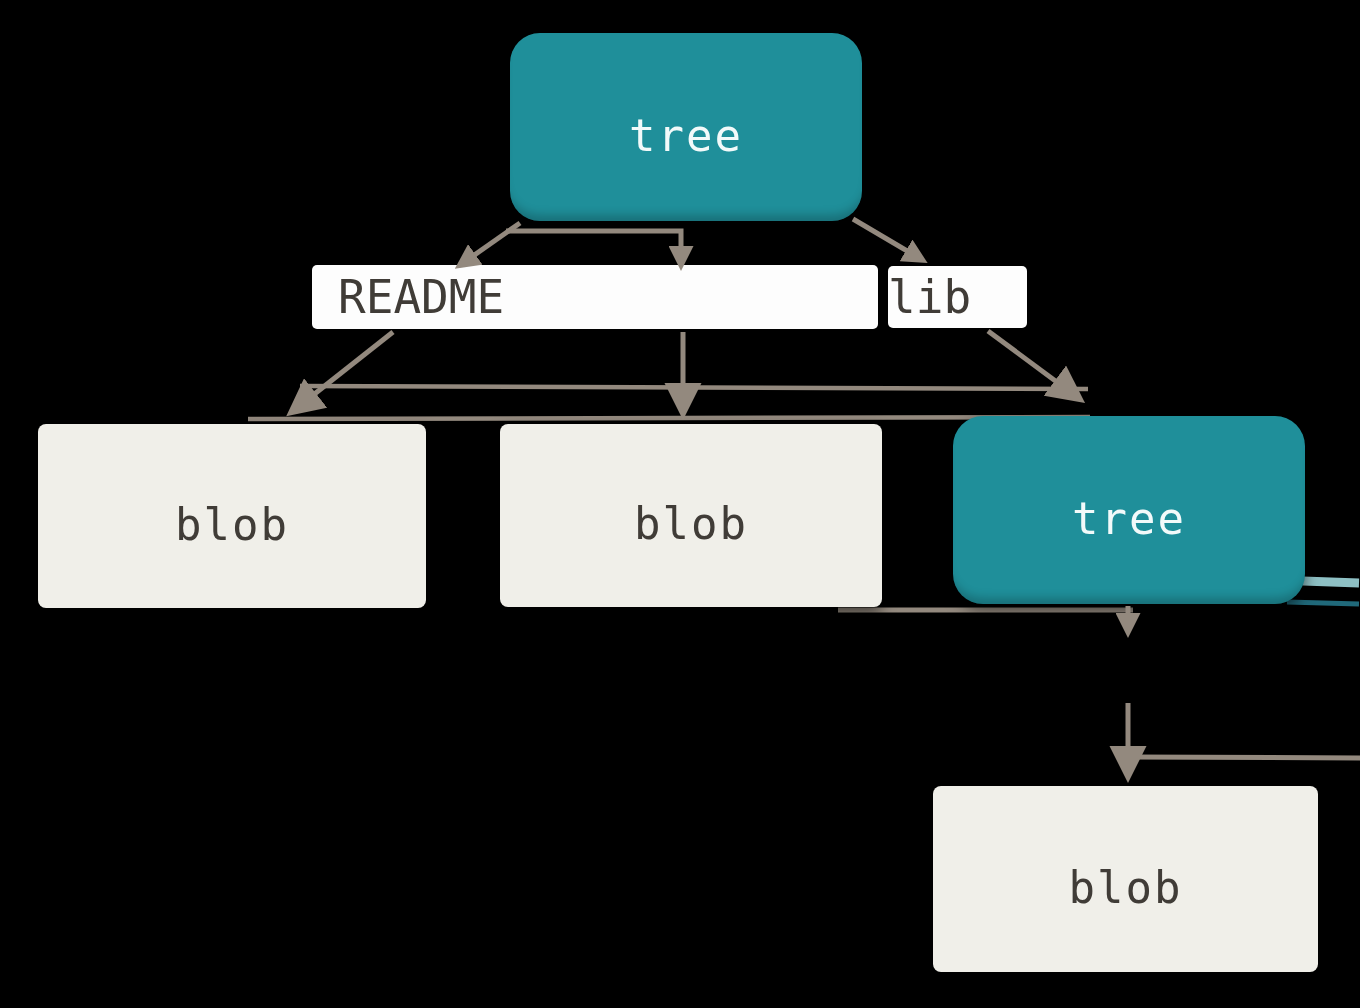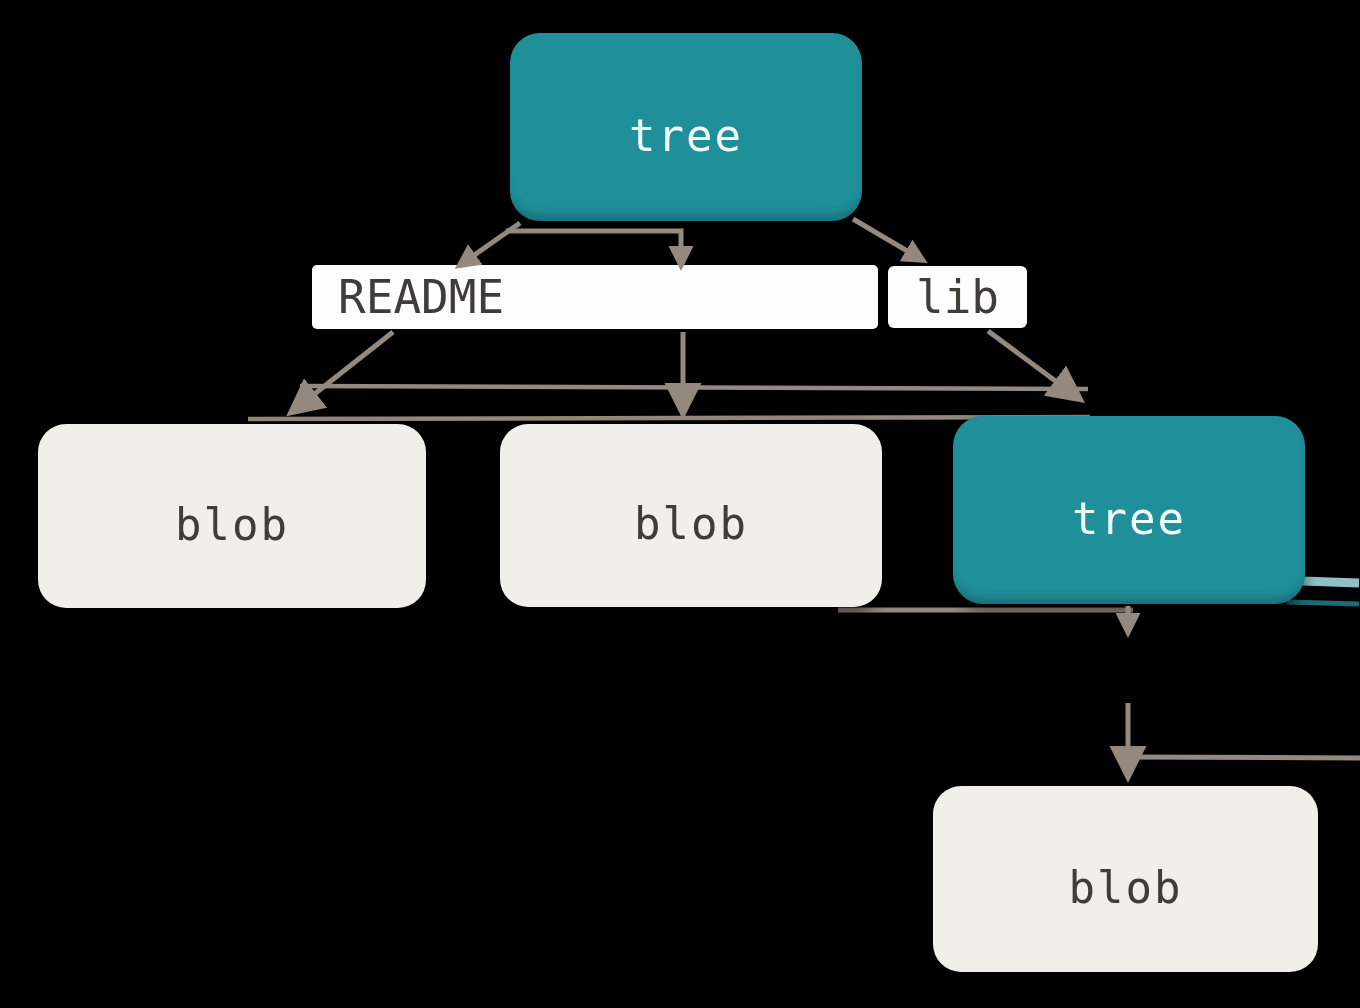--- a/index.html
+++ b/index.html
@@ -33,29 +33,29 @@
     position:absolute;display:flex;align-items:center;justify-content:center;
     font-size:44px;letter-spacing:2px;
     box-shadow:0 6px 14px rgba(0,0,0,0.55);
   }
   .node .node-text{padding-top:16px;}
   .node.tree{
     background:var(--c-teal);color:var(--c-teal-text);border-radius:30px;
     box-shadow:0 6px 14px rgba(0,0,0,0.55), inset 0 -12px 10px -6px rgba(0,0,0,0.22);
   }
   .node.blob{
-    background:var(--c-cream);color:var(--c-text-dark);border-radius:28px;
+    background:var(--c-cream);color:var(--c-text-dark);border-radius:8px;
   }
   .filename{
     position:absolute;display:flex;align-items:center;
     background:var(--c-label-bg);color:var(--c-text-dark);
     font-size:46px;border-radius:5px;
     box-shadow:0 3px 8px rgba(0,0,0,0.5);
   }
-  .filename.centered{justify-content:center;border-radius:6px;}
+  .filename.centered{}
 
   #label-root-tree    {left:510px; top:33px;  width:352px; height:188px;}
   #label-lib-tree     {left:953px; top:416px; width:352px; height:188px;}
   #blob-readme        {left:38px;  top:424px; width:388px; height:184px;}
   #blob-rakefile      {left:500px; top:424px; width:382px; height:183px;}
   #blob-simplegit     {left:933px; top:786px; width:385px; height:186px;}
 
   #fname-row          {left:312px; top:265px; width:566px; height:64px; padding-left:26px; gap:92px;}
   #fname-lib          {left:888px; top:266px; width:139px; height:62px;}
   #fname-simplegit    {left:935px; top:633px; width:384px; height:69px;}

